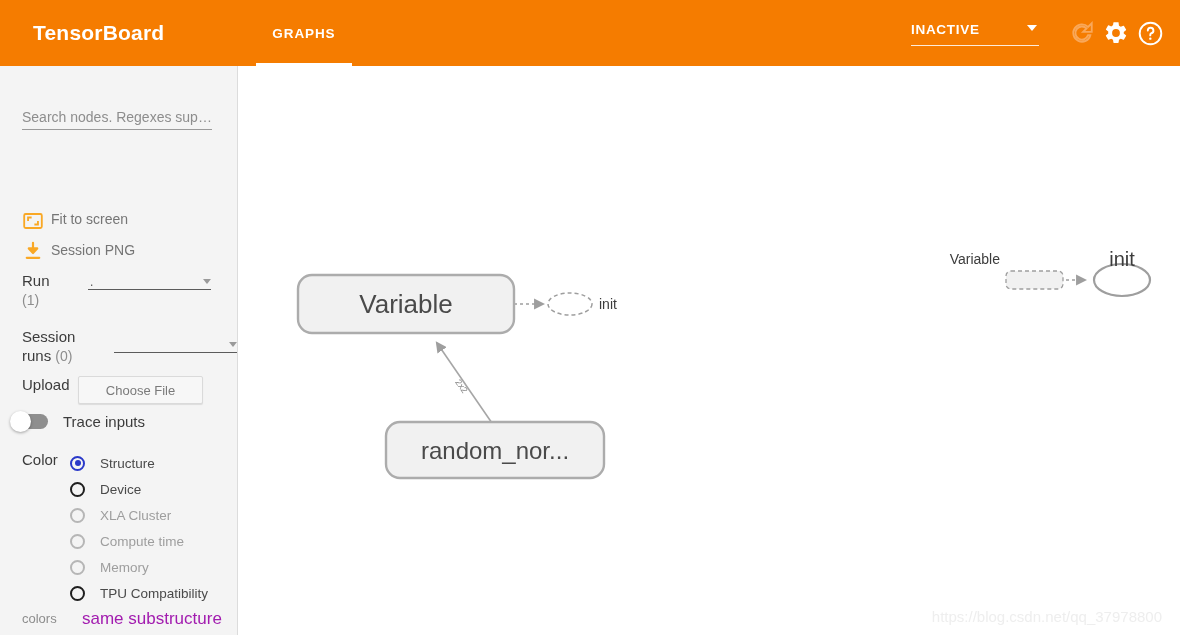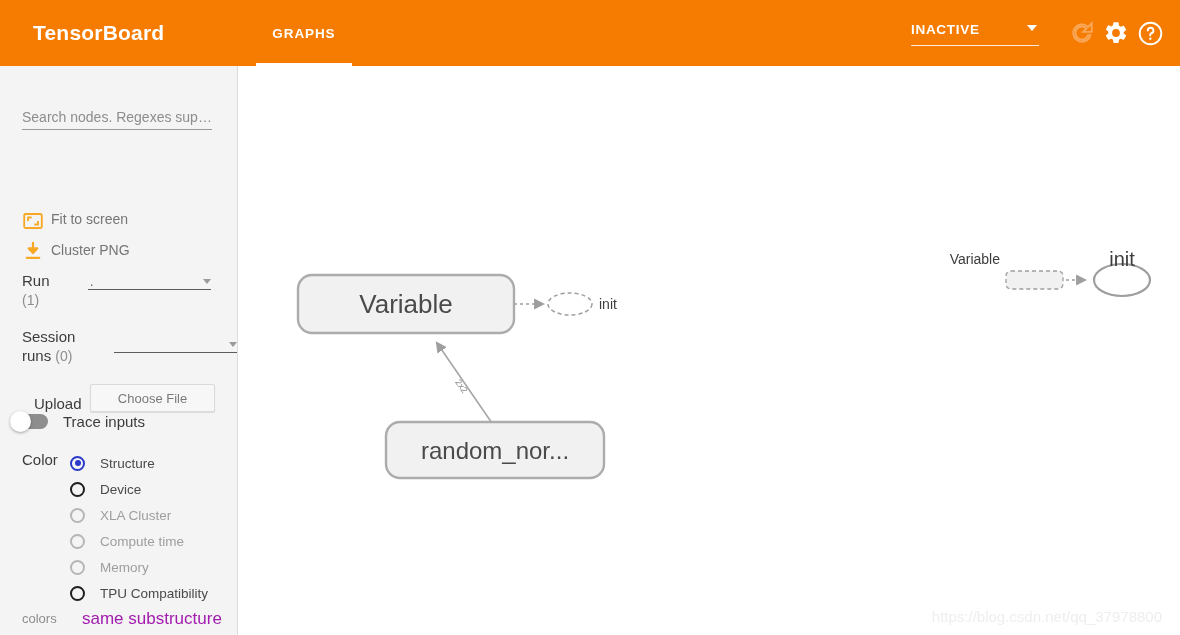--- a/index.html
+++ b/index.html
@@ -108,21 +108,21 @@
     position: absolute; left: 2px; bottom: 0px;
   }
   .select .scaret {
     position: absolute; right: 0; bottom: 5px;
     width: 0; height: 0;
     border-left: 4px solid transparent;
     border-right: 4px solid transparent;
     border-top: 5px solid #9a9a9a;
   }
 
-  .upload-row { position: absolute; left: 22px; top: 318px; display: flex; align-items: flex-end; margin-left: 12px; }
+  .upload-row { position: absolute; left: 22px; top: 310px; display: flex; align-items: flex-start; }
   .upload-label { font-size: 15px; color: #3c3c3c; width: 56px; }
   .choose-btn {
     width: 125px; height: 28px;
     background: #f7f7f7;
     border: 1px solid #dadada;
     border-radius: 2px;
     box-shadow: 0 1px 1px rgba(0,0,0,.10);
     font-family: "Liberation Sans", sans-serif;
     font-size: 13px; color: #7a7a7a;
     cursor: pointer;
@@ -226,21 +226,21 @@
       <path d="M6.6 11V8.2h2.9M17.4 13v2.8h-2.9" fill="none" stroke="#f9a825" stroke-width="2" stroke-linecap="square"></path>
     </svg>
     <span class="act-label">Fit to screen</span>
   </div>
 
   <div class="act-row" style="top:176px;">
     <svg width="22" height="22" viewBox="0 0 24 24" style="position:absolute;left:0;top:-2px;">
       <path d="M12 3v8.2M12 14.2l-4.6-5h9.2z" fill="#f9a825" stroke="#f9a825" stroke-width="2.4" stroke-linejoin="round" stroke-linecap="round"></path>
       <path d="M5.2 19.4h13.6" fill="none" stroke="#f9a825" stroke-width="2.4" stroke-linecap="round"></path>
     </svg>
-    <span class="act-label">Cluster PNG</span>
+    <span class="act-label">Session PNG</span>
   </div>
 
   <div class="field-row" style="top:205px;">
     <div class="field-label">
       <span>Run</span><br>
       <span class="count">(1)</span>
     </div>
     <div class="select" style="margin-left:4px;">
       <span class="sval">.</span>
       <span class="scaret"></span>

